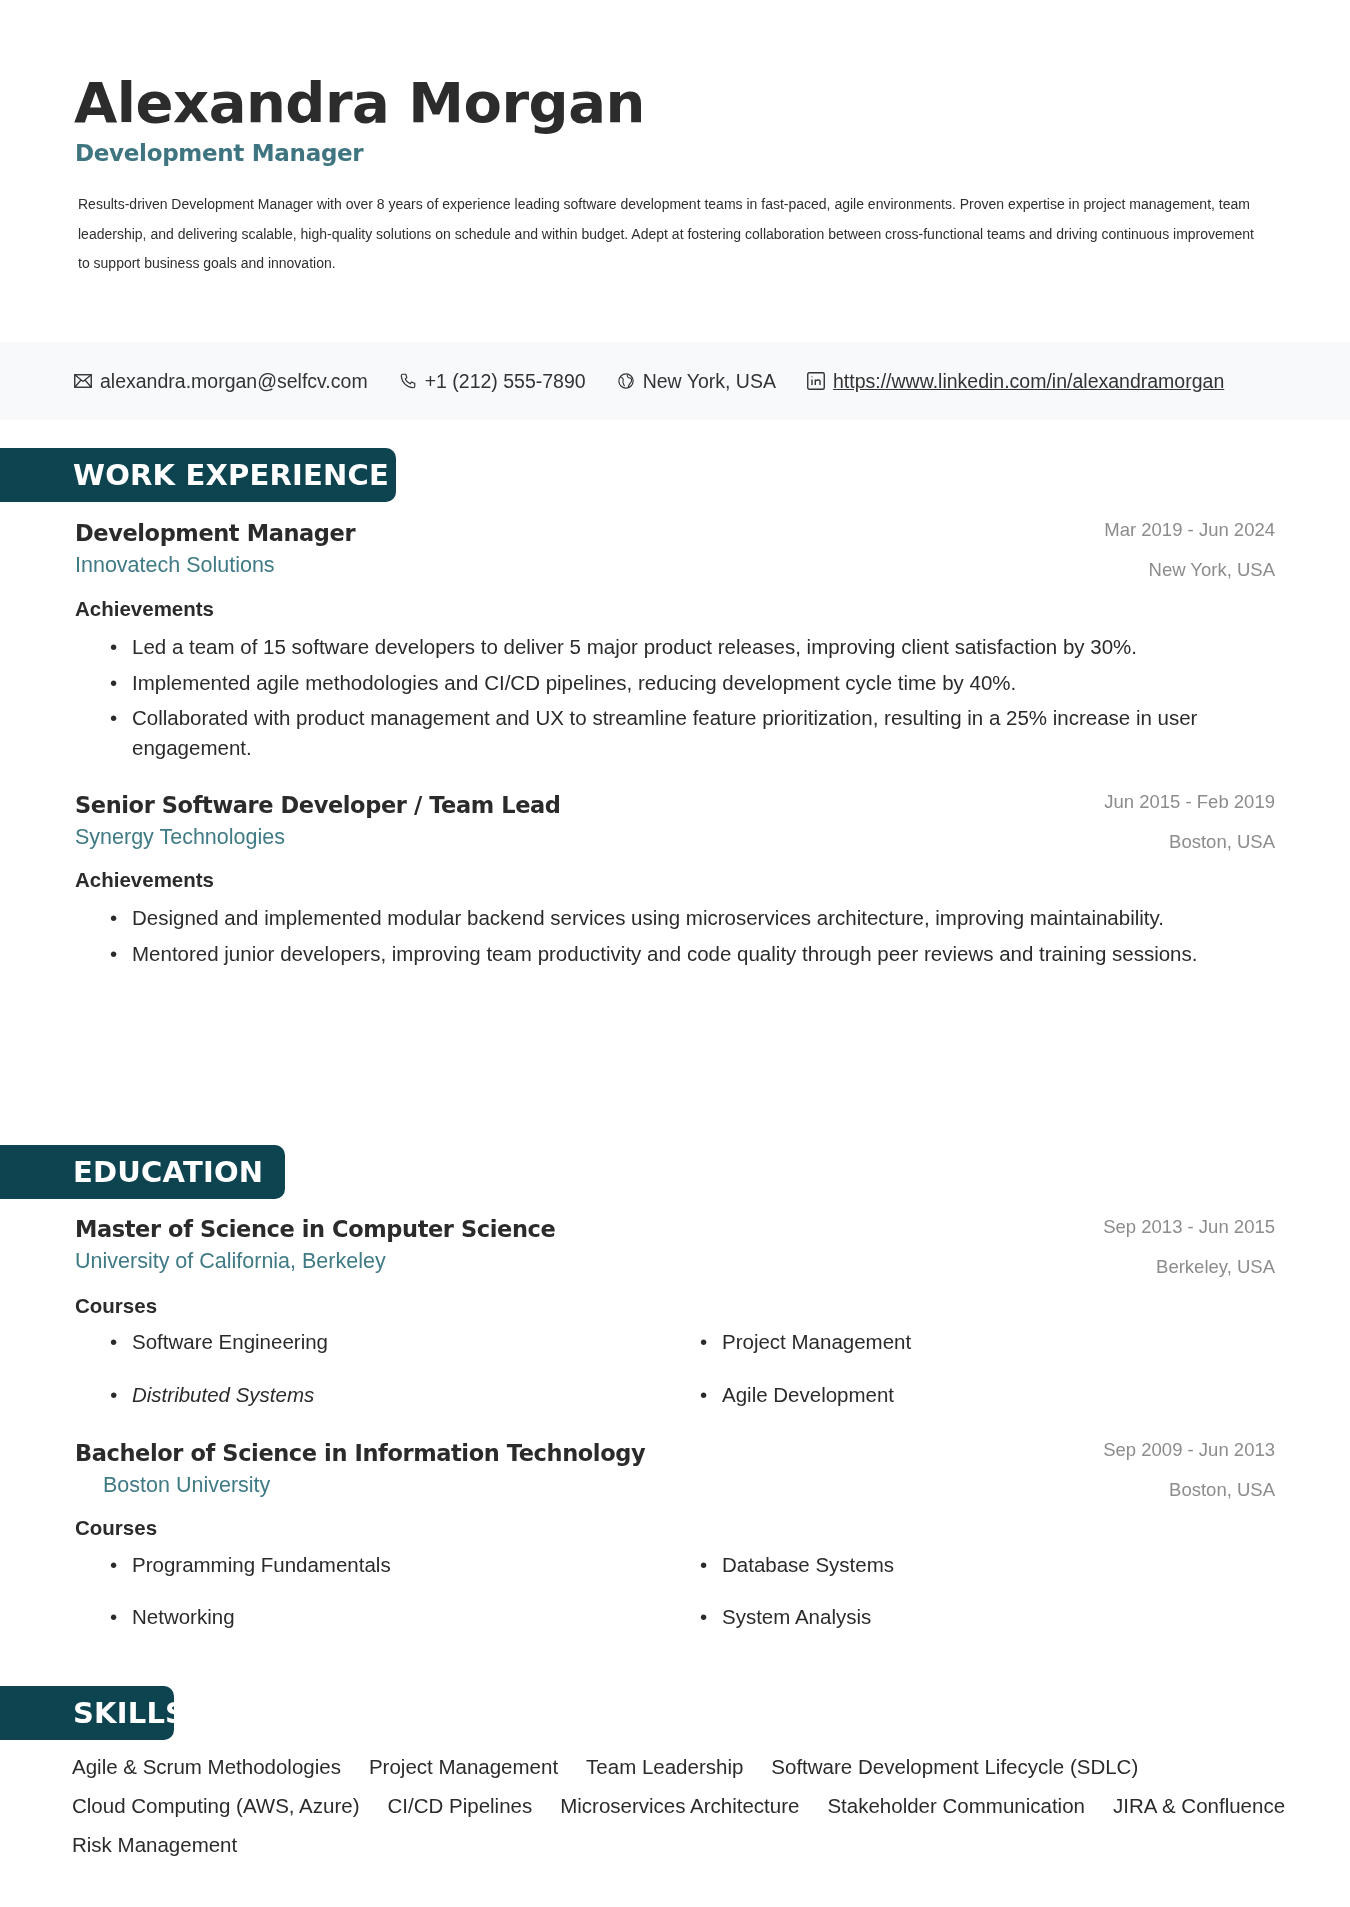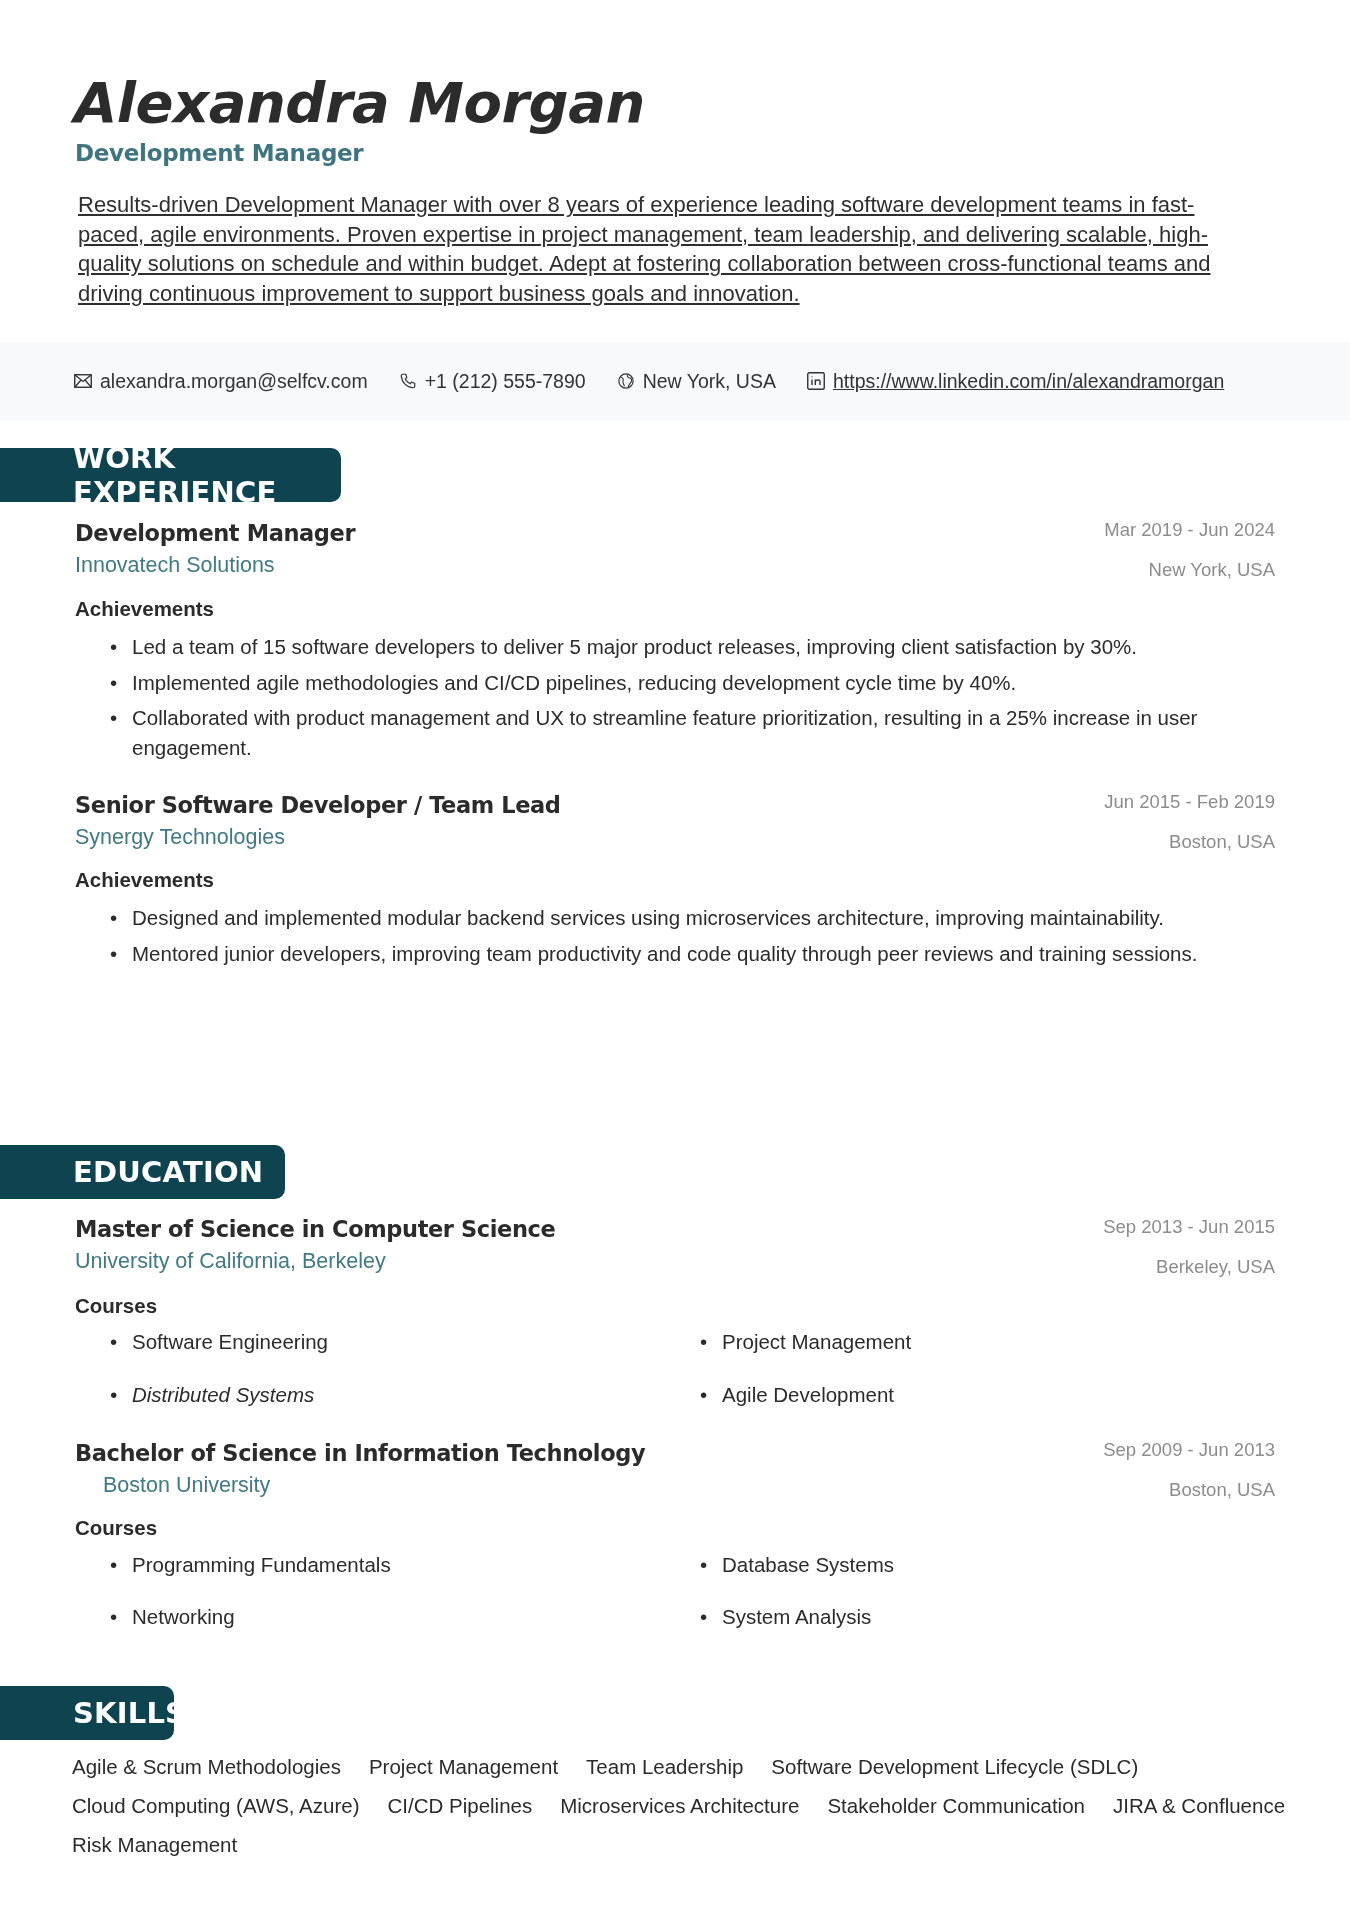--- a/index.html
+++ b/index.html
@@ -1,21 +1,21 @@
 <!DOCTYPE html>
 <html><head>
 <meta charset="utf-8">
 <style>
   * { box-sizing: border-box; margin: 0; padding: 0; }
   html, body { width: 1350px; height: 1907px; background: #ffffff; overflow: hidden; }
   body { font-family: "Liberation Sans", "DejaVu Sans", sans-serif; color: #2b2b2b; position: relative; }
   .abs { position: absolute; }
-  .name { left: 74px; top: 70px; font-size: 56px; font-weight: 700; letter-spacing: -0.5px; color: #2c2c2c; font-family: "DejaVu Sans", sans-serif; font-style: italic; }
+  .name { left: 74px; top: 70px; font-size: 56px; font-weight: 700; letter-spacing: -0.5px; color: #2c2c2c; font-family: "DejaVu Sans", sans-serif; }
   .role { left: 75px; top: 140px; font-size: 23px; font-weight: 700; color: #3f7580; font-family: "DejaVu Sans", sans-serif; letter-spacing: -0.3px; }
-  .summary { left: 78px; top: 190px; width: 1180px; font-size: 22px; line-height: 29.7px; color: #2f2f2f; text-decoration: underline; }
+  .summary { left: 78px; top: 190px; width: 1180px; font-size: 14px; line-height: 29.7px; color: #2f2f2f; }
   .contact-bar { left: 0; top: 342px; width: 1350px; height: 78px; background: #f8f9fb; border-radius: 0 0 0 0; display: flex; align-items: center; padding-left: 73px; font-size: 19.5px; color: #333; }
   .contact-bar .item { display: flex; align-items: center; margin-right: 30px; }
   .contact-bar .ico { width: 20px; height: 20px; margin-right: 7px; display: inline-flex; align-items: center; justify-content: center; }
   .contact-bar .link { text-decoration: underline; color: #333; }
   .sec-head { left: 0; height: 54px; background: #0d4450; border-radius: 0 10px 10px 0; color: #fff; font-family: "DejaVu Sans", sans-serif; font-weight: 700; font-size: 29px; display: flex; align-items: center; padding-left: 73px; letter-spacing: 0.2px; }
   .entry-title { left: 75px; font-size: 22.5px; font-weight: 700; color: #2b2b2b; font-family: "DejaVu Sans", sans-serif; letter-spacing: -0.4px; }
   .entry-org { left: 75px; font-size: 21.5px; color: #3f7a85; }
   .entry-date { right: 75px; font-size: 18.5px; color: #8c8c8c; text-align: right; }
   .entry-loc { right: 75px; font-size: 18.5px; color: #8c8c8c; text-align: right; }
   .sub-head { left: 75px; font-size: 20.5px; font-weight: 700; color: #2b2b2b; }
@@ -64,21 +64,21 @@
     <span class="ico">
       <svg width="18" height="18" viewBox="0 0 18 18">
           <rect x="0.75" y="0.75" width="16.5" height="16.5" rx="1.5" fill="none" stroke="#333" stroke-width="1.4"></rect>
           <path d="M5 7.5 V13 M5 4.6 V5.2 M8.3 13 V7.5 M8.3 9.6 C8.6 8 13 7 13 9.5 V13" fill="none" stroke="#333" stroke-width="1.4"></path>
         </svg>
     </span>
     <span class="link">https://www.linkedin.com/in/alexandramorgan</span>
   </div>
 </div>
 
-<div class="abs sec-head" style="top:448px; width:341px;">WORK EXPERIENCE</div>
+<div class="abs sec-head" style="top:448px; width:396px;">WORK EXPERIENCE</div>
 
 <div class="abs entry-title" style="top:520px;">Development Manager</div>
 <div class="abs entry-org" style="top:553px;">Innovatech Solutions</div>
 <div class="abs entry-date" style="top:519px;">Mar 2019 - Jun 2024</div>
 <div class="abs entry-loc" style="top:559px;">New York, USA</div>
 <div class="abs sub-head" style="top:597px;">Achievements</div>
 <ul class="abs bullets" style="top:632px;">
   <li>Led a team of 15 software developers to deliver 5 major product releases, improving client satisfaction by 30%.</li>
   <li>Implemented agile methodologies and CI/CD pipelines, reducing development cycle time by 40%.</li>
   <li>Collaborated with product management and UX to streamline feature prioritization, resulting in a 25% increase in user engagement.</li>

